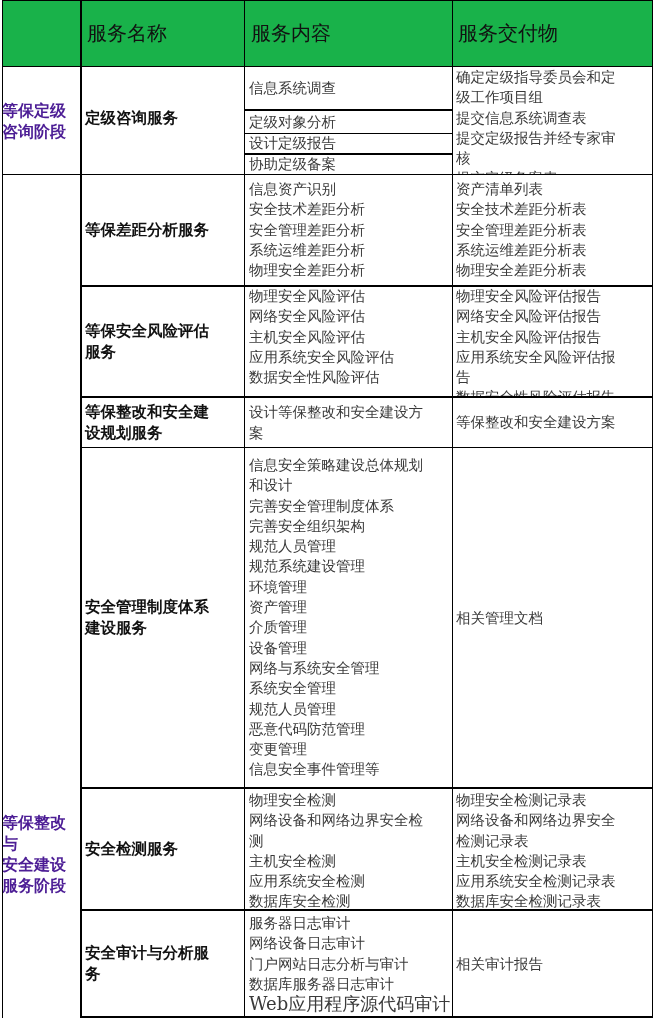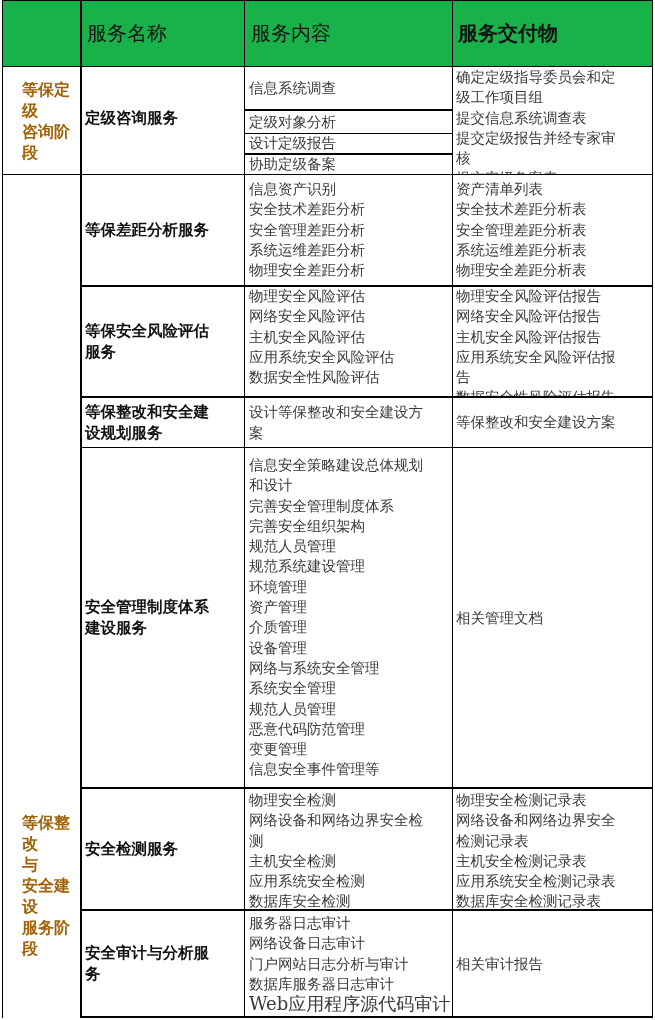--- a/index.html
+++ b/index.html
@@ -26,23 +26,23 @@
       font-family: "DejaVu Sans", "Liberation Sans", sans-serif;
       font-size: 20px;
       display: flex;
       align-items: center;
       padding-left: 6px;
     }
     .phase {
       font-family: "DejaVu Sans", "Liberation Sans", sans-serif;
       font-weight: bold;
       font-size: 16px;
-      color: #a16207;
+      color: #4c1d95;
       line-height: 21px;
-      padding-left: 20px;
+      padding-left: 0;
       display: flex;
       flex-direction: column;
       justify-content: center;
     }
     .svc {
       font-family: "DejaVu Sans", "Liberation Sans", sans-serif;
       font-weight: bold;
       font-size: 15.5px;
       color: #111;
       line-height: 21px;
@@ -72,21 +72,21 @@
     }
   </style>
 </head>
 <body>
 
 <div>
 
   <div class="cell hdr" style="left:2px;top:0;width:79px;height:67px;"></div>
   <div class="cell hdr" style="left:81px;top:0;width:164px;height:67px;">服务名称</div>
   <div class="cell hdr" style="left:245px;top:0;width:207px;height:67px;">服务内容</div>
-  <div class="cell hdr" style="left:452px;top:0;width:201px;height:67px;font-weight:bold;">服务交付物</div>
+  <div class="cell hdr" style="left:452px;top:0;width:201px;height:67px;">服务交付物</div>
 
   <div class="cell phase" style="left:2px;top:67px;width:79px;height:107px;">
     <span>等保定级</span>
     <span>咨询阶段</span>
   </div>
 
   <div class="cell phase" style="left:2px;top:174px;width:79px;height:844px;justify-content:flex-start;padding-top:638px;">
     <span>等保整改</span>
     <span>与</span>
     <span>安全建设</span>

